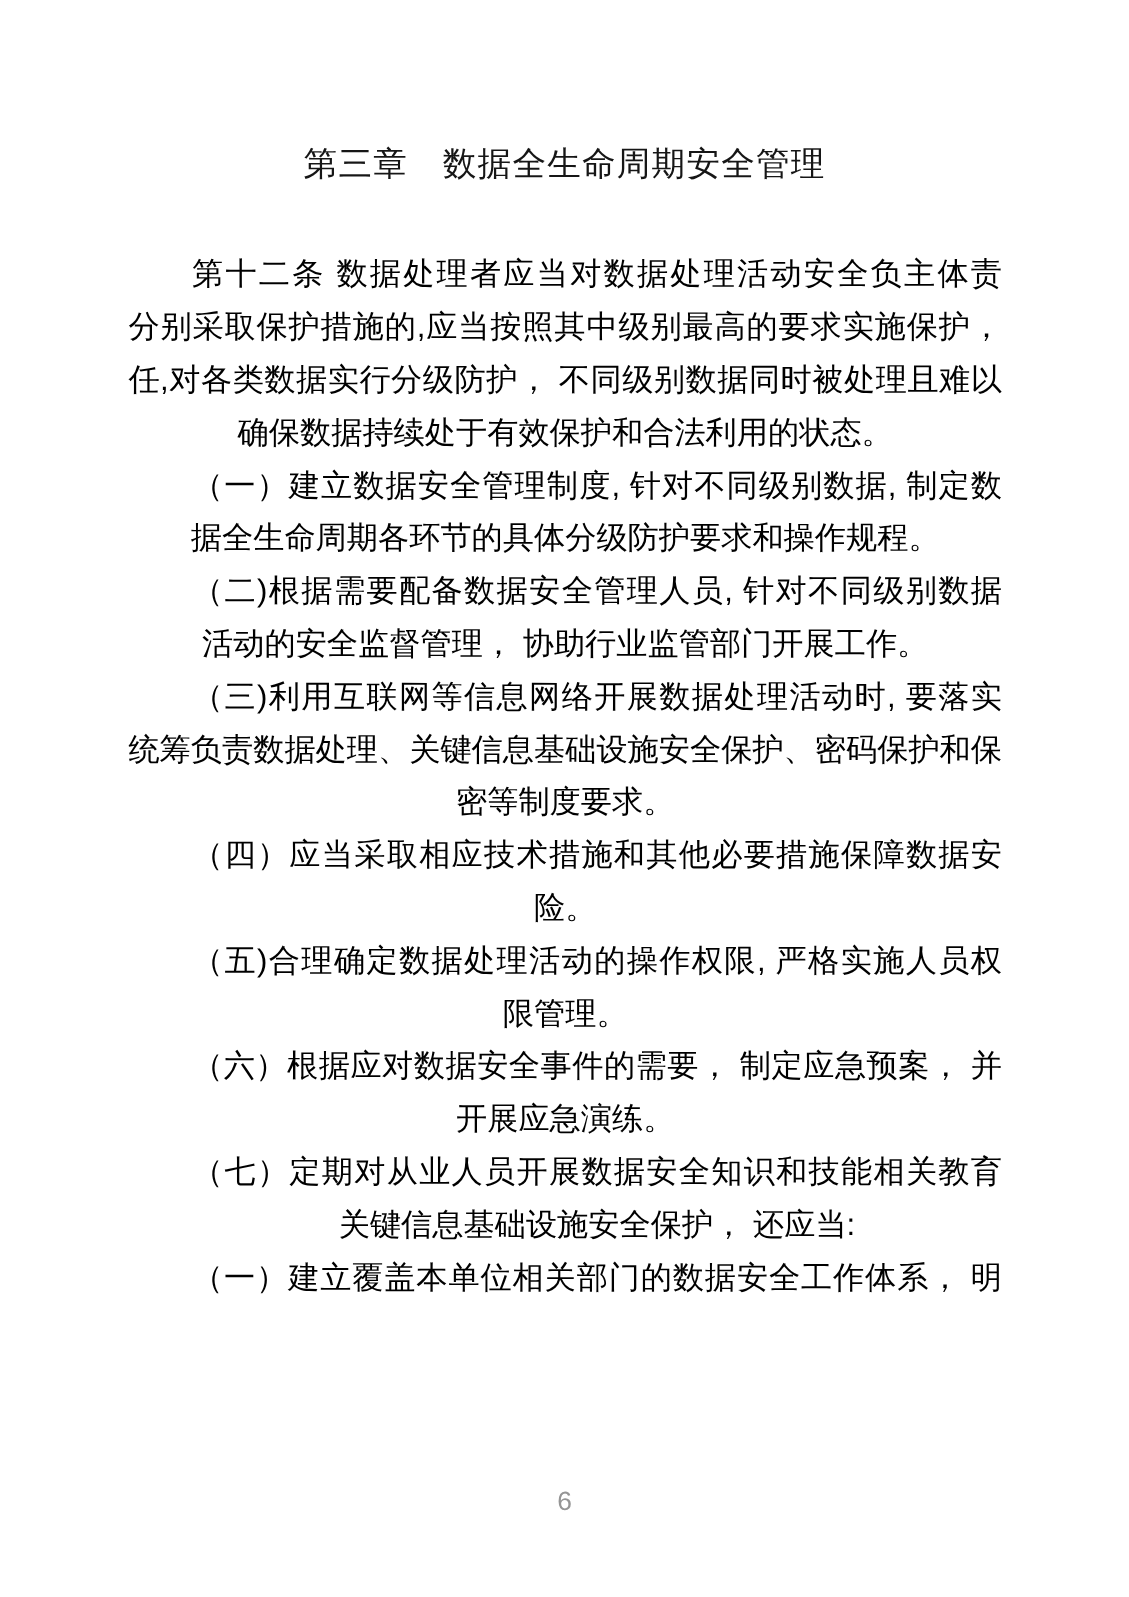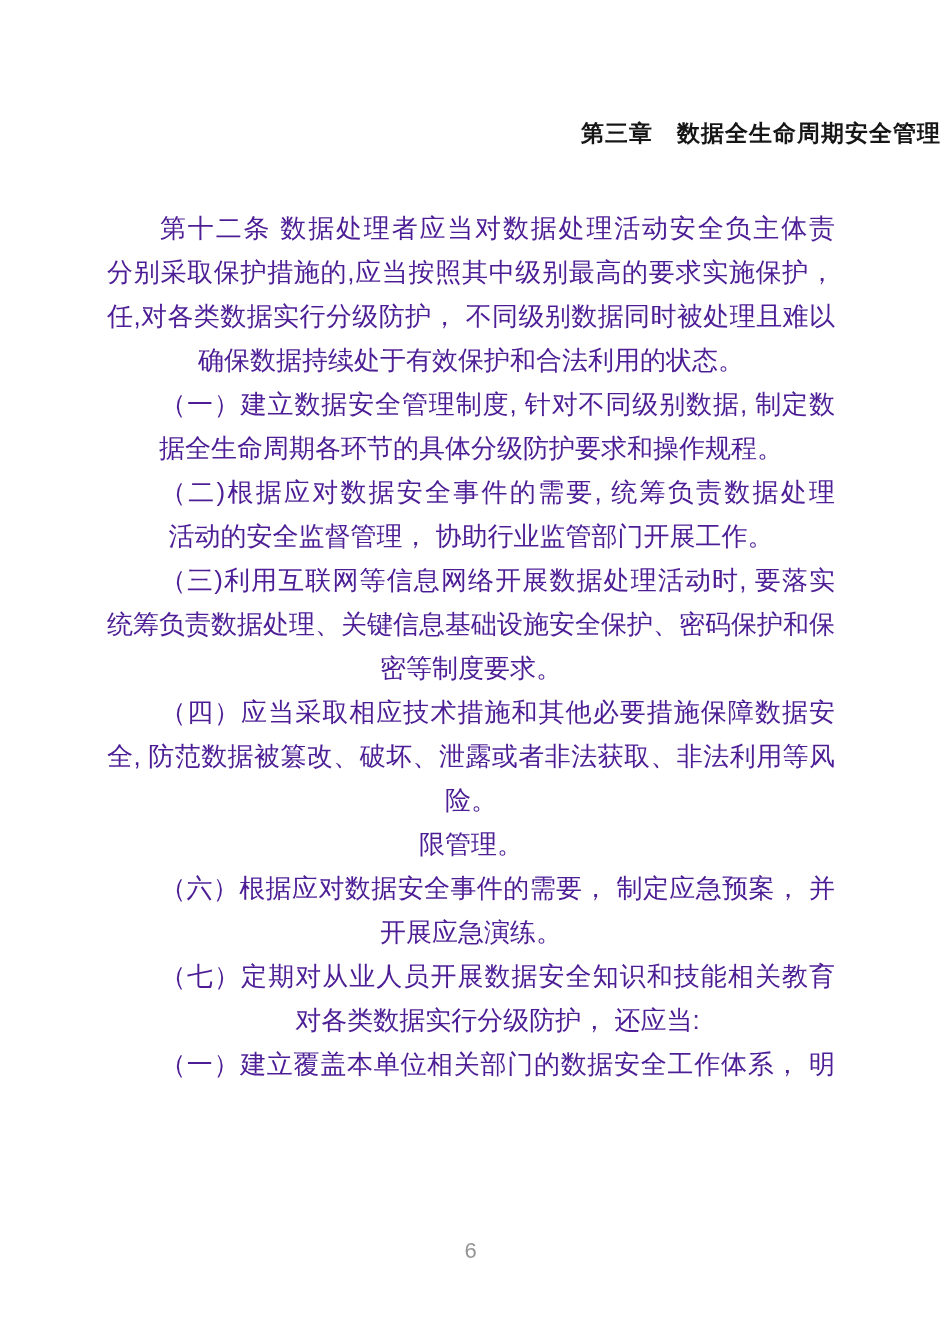--- a/index.html
+++ b/index.html
@@ -15,33 +15,33 @@
     font-family: "Liberation Sans", "DejaVu Sans", sans-serif;
     color: #1a1a1a;
     overflow: hidden;
   }
   .doc-title {
     position: absolute;
     top: 118px;
     left: 0;
     width: 100%;
     margin: 0;
-    text-align: right;
-    font-size: 23px;
-    font-weight: 700;
+    text-align: center;
+    font-size: 28px;
+    font-weight: 400;
     letter-spacing: 1px;
     color: #161616;
   }
   .doc-body {
     position: absolute;
     top: 206px;
     left: 107px;
     width: 728px;
     font-size: 26px;
-    color: #4c1d95;
+    color: #000000;
   }
   .line {
     height: 44px;
     line-height: 44px;
     text-align: center;
     white-space: nowrap;
   }
   .line.fill {
     white-space: normal;
     text-align: justify;
@@ -66,30 +66,30 @@
 <div class="page">
   <h1 class="doc-title">第三章　数据全生命周期安全管理</h1>
 
   <div class="doc-body">
       <div class="line indent fill">第十二条 数据处理者应当对数据处理活动安全负主体责</div>
       <div class="line fill">分别采取保护措施的,应当按照其中级别最高的要求实施保护，</div>
       <div class="line fill">任,对各类数据实行分级防护， 不同级别数据同时被处理且难以</div>
       <div class="line">确保数据持续处于有效保护和合法利用的状态。</div>
       <div class="line indent fill">（一）建立数据安全管理制度, 针对不同级别数据, 制定数</div>
       <div class="line">据全生命周期各环节的具体分级防护要求和操作规程。</div>
-      <div class="line indent fill">（二)根据应对数据安全事件的需要, 统筹负责数据处理</div>
+      <div class="line indent fill">（二)根据需要配备数据安全管理人员, 针对不同级别数据</div>
       <div class="line">活动的安全监督管理， 协助行业监管部门开展工作。</div>
       <div class="line indent fill">（三)利用互联网等信息网络开展数据处理活动时, 要落实</div>
       <div class="line fill">统筹负责数据处理、关键信息基础设施安全保护、密码保护和保</div>
       <div class="line">密等制度要求。</div>
       <div class="line indent fill">（四）应当采取相应技术措施和其他必要措施保障数据安</div>
-      <div class="line fill">全, 防范数据被篡改、破坏、泄露或者非法获取、非法利用等风</div>
       <div class="line">险。</div>
+      <div class="line indent fill">（五)合理确定数据处理活动的操作权限, 严格实施人员权</div>
       <div class="line">限管理。</div>
       <div class="line indent fill">（六）根据应对数据安全事件的需要， 制定应急预案， 并</div>
       <div class="line">开展应急演练。</div>
       <div class="line indent fill">（七）定期对从业人员开展数据安全知识和技能相关教育</div>
-      <div class="line indent">对各类数据实行分级防护， 还应当:</div>
+      <div class="line indent">关键信息基础设施安全保护， 还应当:</div>
       <div class="line indent fill">（一）建立覆盖本单位相关部门的数据安全工作体系， 明</div>
     </div>
 
   <div class="page-number">6</div>
 </div>
 
 </body></html>

